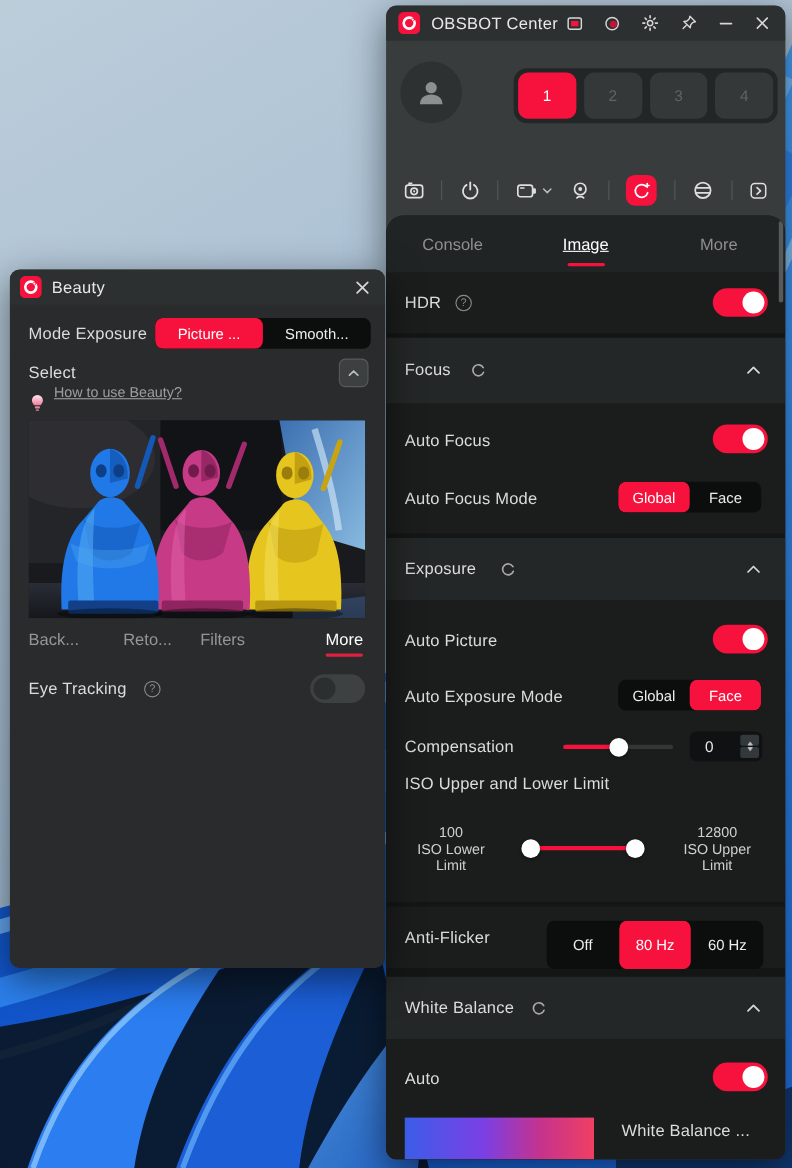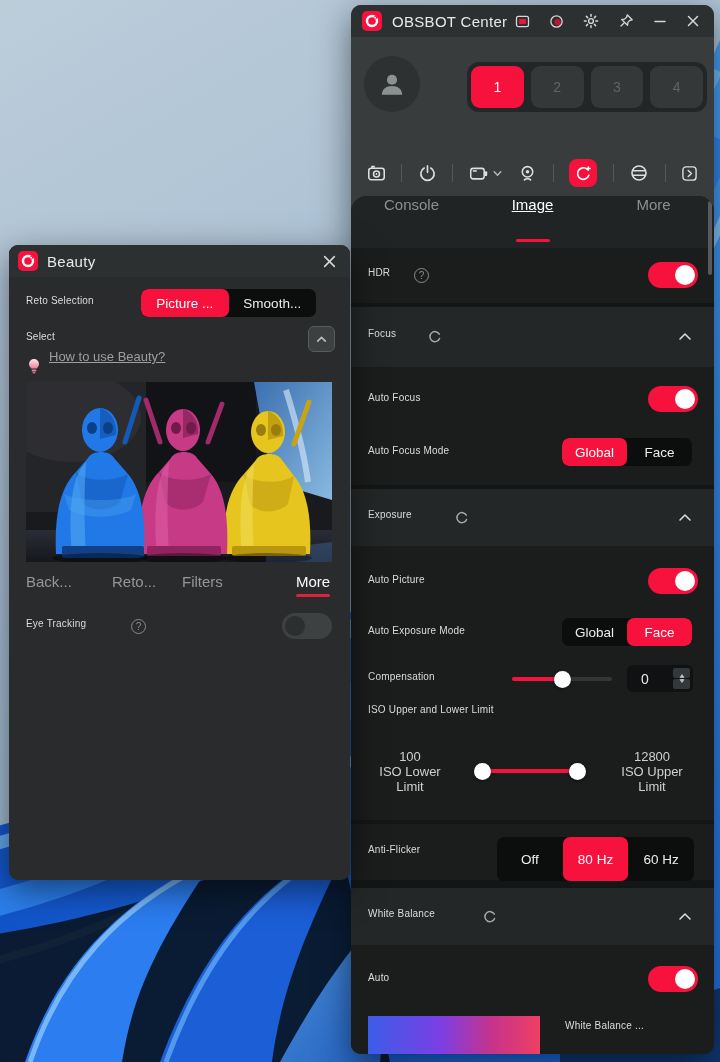--- a/index.html
+++ b/index.html
@@ -17,21 +17,21 @@
             border-radius:9px; overflow:hidden; }
   .titlebar { position:absolute; left:0; right:0; top:0; height:32px; background:#2d3030;
               display:flex; align-items:center; }
   .title-text { color:#e8e8e8; font-size:15px; letter-spacing:.3px; }
 
   
   .panel { position:absolute; left:0; right:0; top:191px; bottom:0; background:#141616;
            border-radius:16px 16px 0 0; overflow:hidden; }
   .prow { position:absolute; left:0; right:0; }
   .bg-dark { background:#1b1d1d; } .bg-head { background:#242727; } .bg-tab { background:#212424; }
-  .lbl { position:absolute; color:#dcdcdc; font-size:10px; letter-spacing:.2px; white-space:nowrap; }
+  .lbl { position:absolute; color:#dcdcdc; font-size:15px; letter-spacing:.2px; white-space:nowrap; }
 
   .toggle { position:absolute; width:50px; height:26px; border-radius:13px; }
   .toggle .knob { position:absolute; top:3px; width:20px; height:20px; border-radius:50%; }
   .toggle.on { background:#f7113d; } .toggle.on .knob { right:3px; background:#fff; }
   .toggle.off { background:#3d4142; } .toggle.off .knob { left:3px; background:#2c2f30; }
 
   .seg { position:absolute; display:flex; background:#0c0d0d; border-radius:7px; overflow:hidden; }
   .seg span { flex:1; display:flex; align-items:center; justify-content:center;
               font-size:13.5px; color:#ececec; border-radius:7px; white-space:nowrap; }
   .seg span.active { background:#f7113d; color:#fff; }
@@ -46,21 +46,21 @@
   .spin .val { flex:1; color:#e8e8e8; font-size:14px; padding-left:14px; }
   .spin .btns { width:17px; margin-right:3px; display:flex; flex-direction:column; gap:1px; }
   .spin .btns div { height:10px; background:#33383a; border-radius:2px; display:flex;
                     align-items:center; justify-content:center; }
   .tri-up { width:0; height:0; border-left:3px solid transparent; border-right:3px solid transparent; border-bottom:4px solid #b9b9b9; }
   .tri-dn { width:0; height:0; border-left:3px solid transparent; border-right:3px solid transparent; border-top:4px solid #b9b9b9; }
 
   .iso-block { position:absolute; width:84px; text-align:center; color:#cfcfcf; font-size:13px; line-height:15px; }
 
   .tabs { position:absolute; left:0; right:0; top:0; height:52px; display:flex; }
-  .tabs .tab { flex:1; display:flex; justify-content:center;
+  .tabs .tab { flex:1; display:flex; align-items:center; justify-content:center;
                color:#8f8f8f; font-size:15px; position:relative; }
   .tabs .tab.active { color:#fff;text-decoration:underline; }
   .tab-underline { position:absolute; bottom:6px; left:50%; margin-left:-17px; width:34px; height:3px;
                    border-radius:2px; background:#f7113d; }
 
   .help-circle { display:inline-flex; width:15px; height:15px; border:1.4px solid #8a8a8a; border-radius:50%;
                  color:#8a8a8a; font-size:10px; align-items:center; justify-content:center; }
 
   .preset-box { position:absolute; left:116px; top:57px; width:240px; height:50px; background:#222626;
                 border-radius:12px; display:flex; gap:7px; padding:4px; }
@@ -358,22 +358,22 @@
         <circle cx="10" cy="10" r="5" fill="none" stroke="#fff" stroke-width="2.4"></circle>
         <circle cx="13.6" cy="6.4" r="1.6" fill="#f7113d"></circle>
           <circle cx="13.2" cy="6.8" r="1" fill="#fff"></circle>
       </svg>
       <div class="title-text" style="margin-left:9px">Beauty</div>
       <svg width="15" height="15" viewBox="0 0 14 14" style="margin-left:auto; margin-right:13px">
         <path d="M2.5,2.5 L11.5,11.5 M11.5,2.5 L2.5,11.5" stroke="#d6d6d6" stroke-width="1.5" stroke-linecap="round"></path>
       </svg>
     </div>
 
-    <div class="lbl" style="left:17px; top:50px">Reto Selection</div>
-    <div class="seg" style="left:132px; top:44px; width:175px; height:28px">
+    <div class="lbl" style="left:17px; top:50px">Mode Exposure</div>
+    <div class="seg" style="left:132px; top:44px; width:196px; height:28px">
       <span class="active">Picture ...</span>
       <span>Smooth...</span>
     </div>
 
     <div class="lbl" style="left:17px; top:86px">Select</div>
     <div class="chev-btn" style="left:299px; top:81px">
       <svg width="13" height="13" viewBox="0 0 12 12">
         <path d="M2.5,7.5 L6,4 L9.5,7.5" fill="none" stroke="#b9b9b9" stroke-width="1.5" stroke-linecap="round" stroke-linejoin="round"></path>
       </svg>
     </div>

